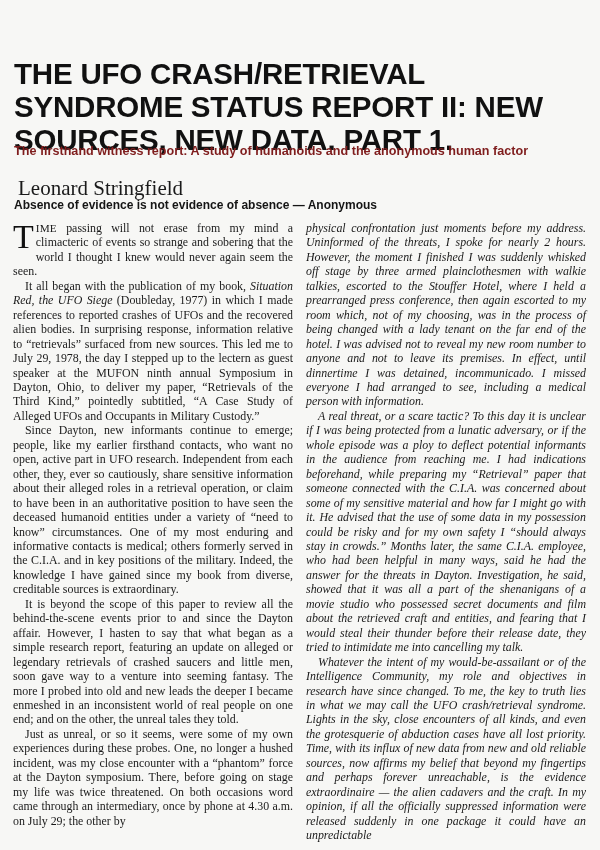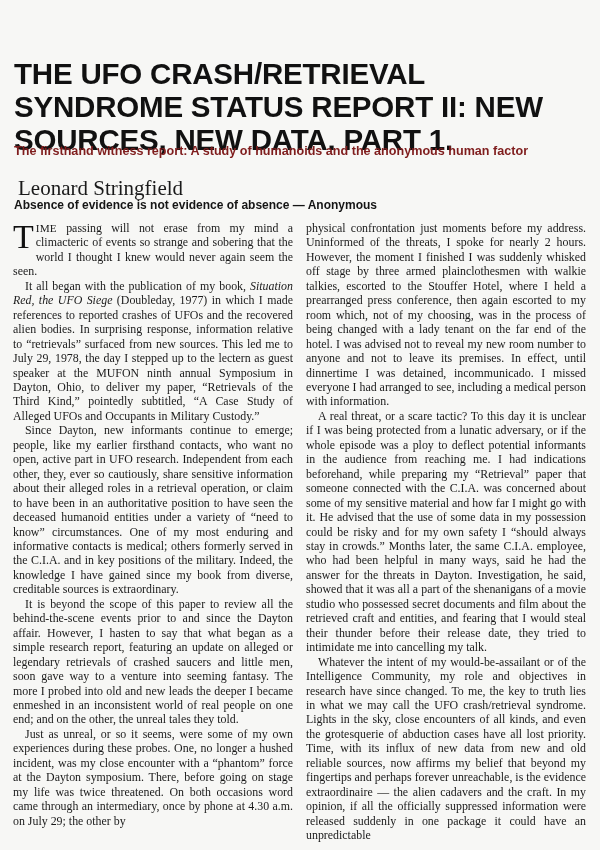--- a/index.html
+++ b/index.html
@@ -35,21 +35,21 @@
     margin: 0; color: #151515;
   }
   .col {
     position: absolute; top: 221px; width: 280px;
     font-family: "Liberation Serif", serif;
     font-size: 11.9px; line-height: 14.45px;
     text-align: justify; hyphens: manual;
     color: #1a1a1a;
   }
   .col.left { left: 13px; }
-  .col.right { left: 306px; }
+  .col.right { left: 306px; font-style: italic; }
   .col p { margin: 0; text-indent: 12px; }
   .col p.first { text-indent: 0; }
   .col p.cont { text-indent: 0; }
   .dropcap {
     float: left;
     font-family: "Liberation Serif", serif;
     font-size: 34px; line-height: 26px;
     margin: 2px 2px 0 0; padding-top: 1px;
     color: #111;
   }

